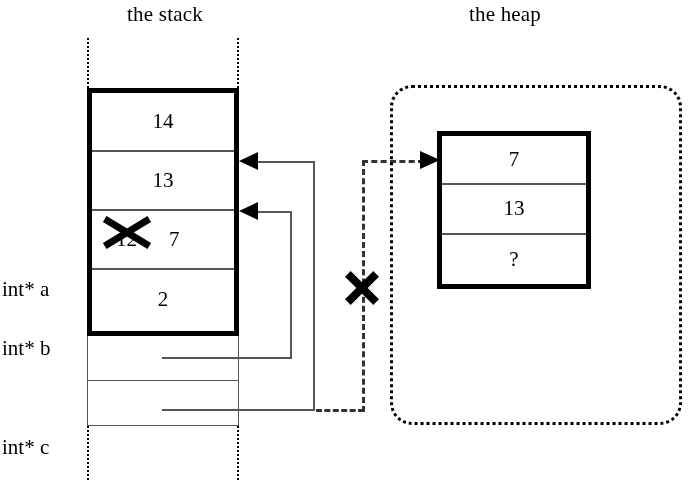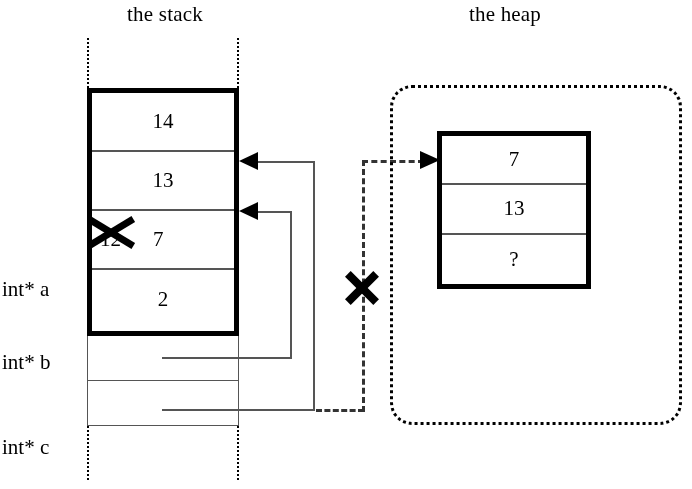--- a/index.html
+++ b/index.html
@@ -50,21 +50,21 @@
     align-items:center;
     justify-content:center;
     font-size:21px;
   }
   .stack-cell:last-child{border-bottom:none;}
 
   
   #stack-cell-2{justify-content:flex-start;}
   .old-val{
     position:relative;
-    margin-left:8px;
+    margin-left:24px;
     font-size:21px;
     text-align:center;
   }
   .xout{
     position:absolute;
     left:-15px;top:-12px;
     width:52px;height:34px;
     pointer-events:none;
   }
   .xout span{
@@ -96,21 +96,21 @@
   .stack-lower-cell:last-child{border-bottom:none;}
 
   
   .var-label{
     position:absolute;
     left:2px;
     font-size:21px;
     white-space:nowrap;
   }
   #var-a{top:277px;font-family:Liberation Serif, serif;}
-  #var-b{top:350px;font-family:Liberation Serif, serif;}
+  #var-b{top:336px;font-family:Liberation Serif, serif;}
   #var-c{top:393px;margin-top:42px;}
 
   
   .seg{position:absolute;background:#555;}
   .seg.h{height:2px;}
   .seg.v{width:2px;}
 
   
   #b-h1{left:162px;top:357px;width:130px;}
   #b-v1{left:290px;top:211px;height:148px;}

